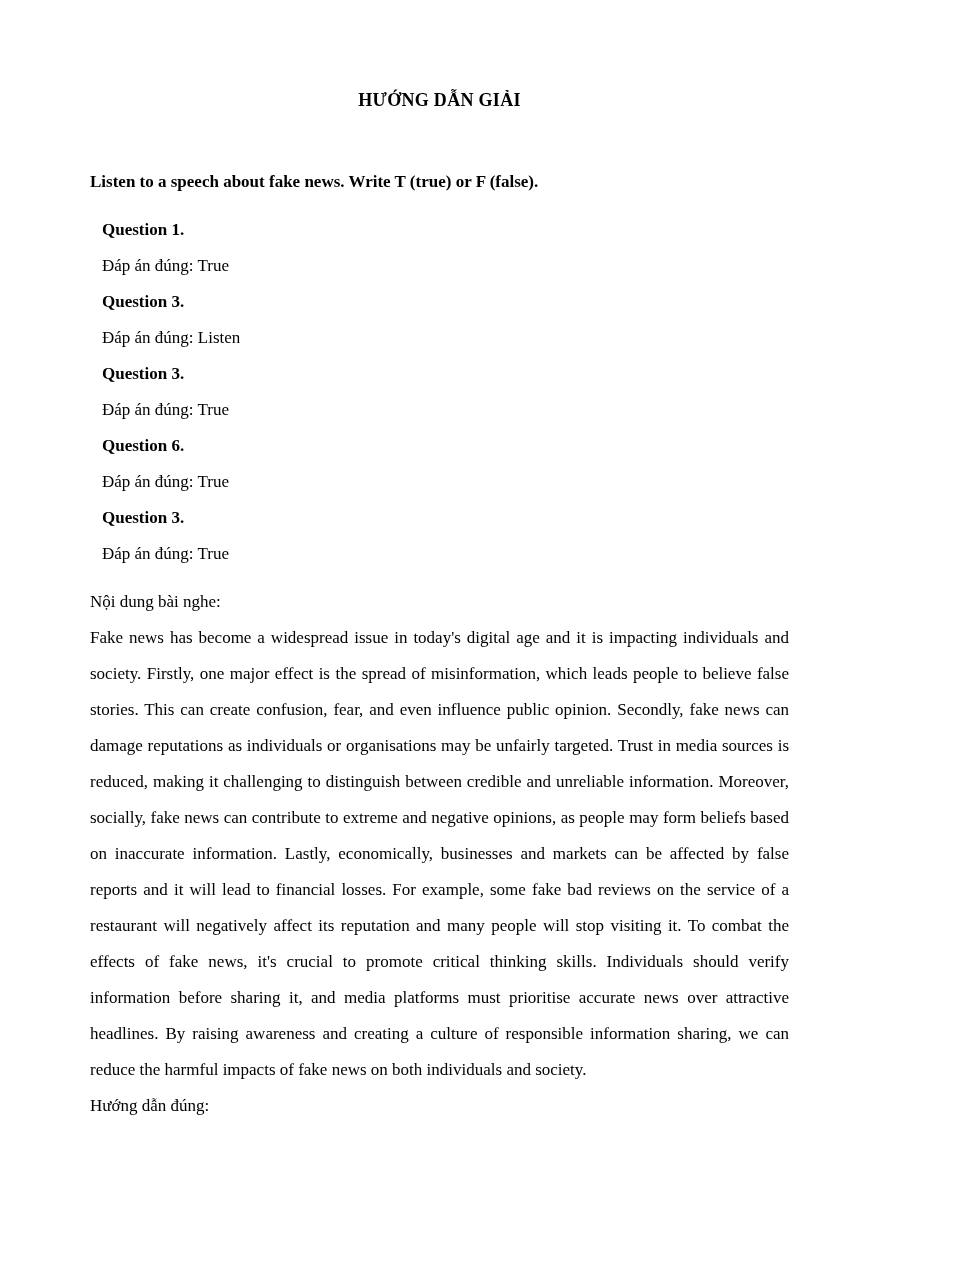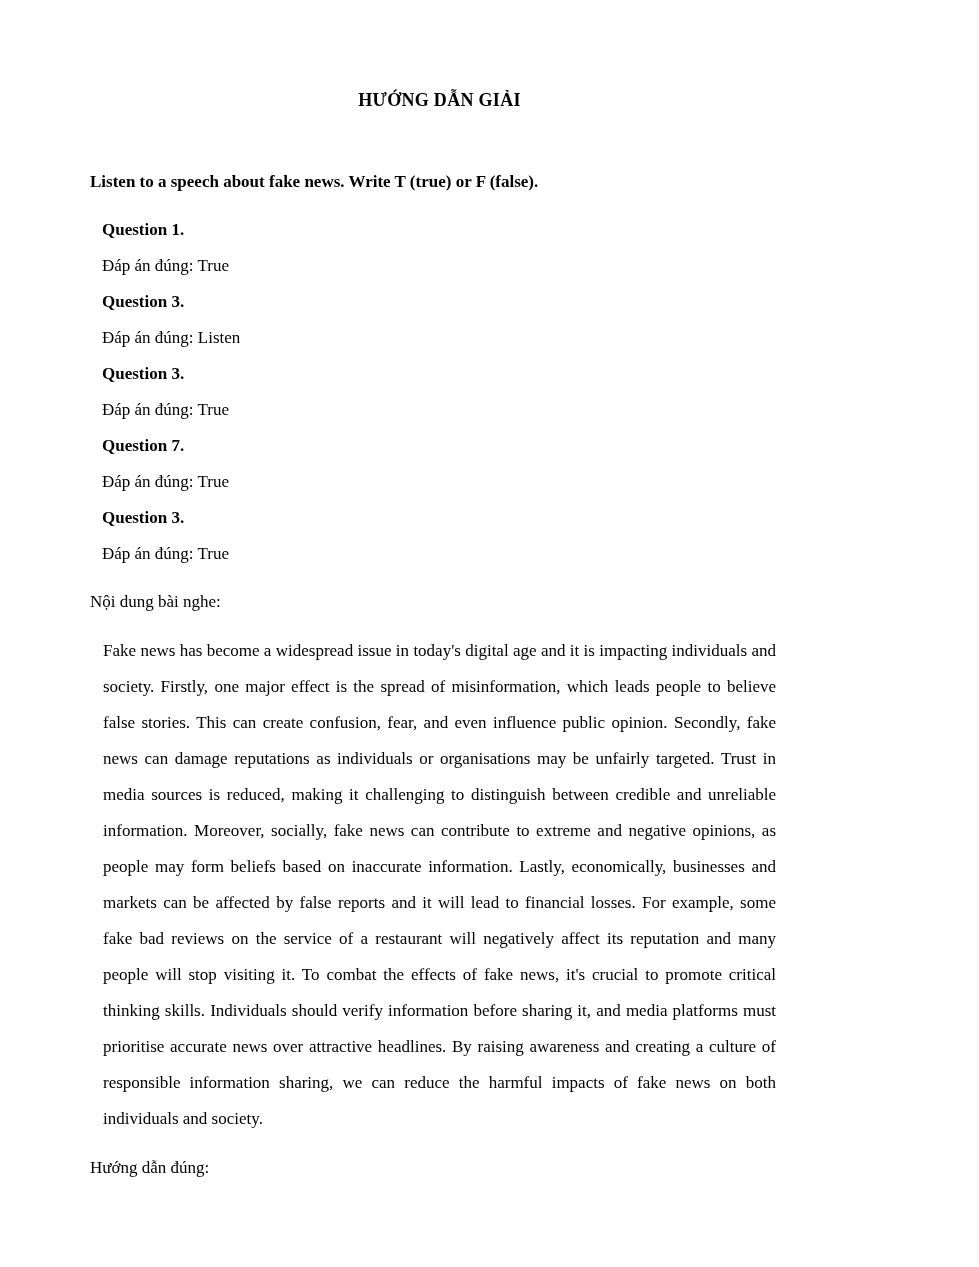--- a/index.html
+++ b/index.html
@@ -37,21 +37,21 @@
   .instruction {
     margin-bottom: 0;
     margin-top: 28px;
   }
   .qa-section {
     margin: 12px;
   }
   .transcript {
     text-align: justify;
     line-height: 36px;
-    margin: 13px;
+    margin: 0;
   }
   .section-heading {
     font-weight: normal;
     line-height: 36px;
     margin: 0;
   }
 </style>
 </head>
 <body>
 
@@ -72,21 +72,21 @@
       <p class="line bold">Question 3.</p>
       <p class="line">Đáp án đúng: Listen</p>
     </div>
 
     <div>
       <p class="line bold">Question 3.</p>
       <p class="line">Đáp án đúng: True</p>
     </div>
 
     <div>
-      <p class="line bold">Question 7.</p>
+      <p class="line bold">Question 6.</p>
       <p class="line">Đáp án đúng: True</p>
     </div>
 
     <div>
       <p class="line bold">Question 3.</p>
       <p class="line">Đáp án đúng: True</p>
     </div>
 
   </div>
 

